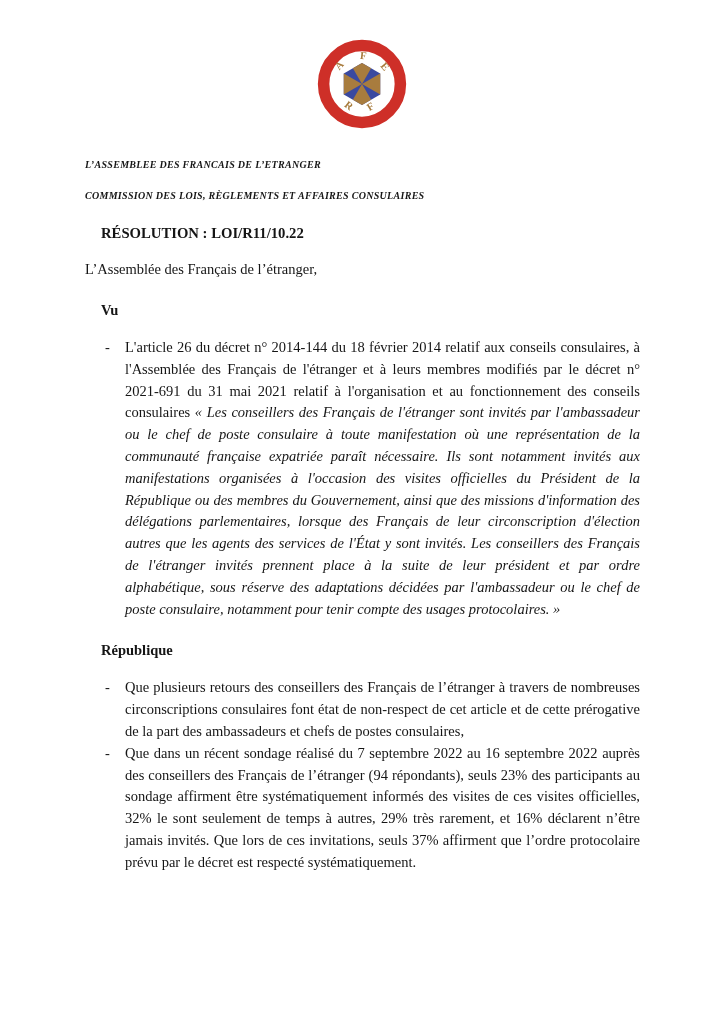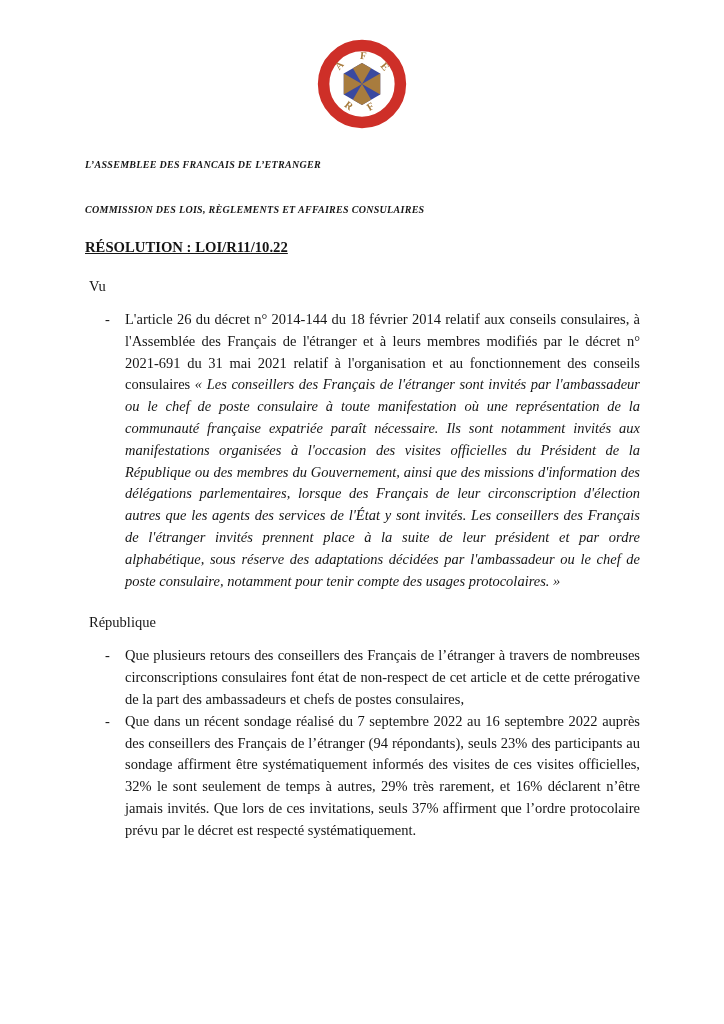--- a/index.html
+++ b/index.html
@@ -28,32 +28,32 @@
   .header-block { margin-top: 21px; }
   .header-block p {
     margin: 0; font-weight: bold; line-height: 19.5px; font-size: 14.5px;
   }
 
   .title-italic {
     margin: 0; margin-top: 27px;
     font-weight: bold; font-style: italic;
     font-size: 10px; letter-spacing: 0.3px;
   }
-  .title-italic.second { margin-top: 34px; }
+  .title-italic.second { margin-top: 20px; }
 
-  .resolution { margin: 0; margin-top: 24px; font-weight: bold; font-size: 14.7px; text-decoration: underline; }
+  .resolution { margin: 16px; margin-top: 24px; font-weight: bold; font-size: 14.7px; }
 
   .objet {
     margin: 0; margin-top: 21px;
     font-weight: bold; line-height: 22px;
   }
 
   .salutation { margin: 0; margin-top: 13px; line-height: 22px; }
 
-  .section-heading { margin: 4px; margin-top: 19px; font-weight: normal; line-height: 22px; }
+  .section-heading { margin: 16px; margin-top: 19px; font-weight: bold; line-height: 22px; }
 
   ul.hang { list-style: none; margin: 12px 0 0 0; padding: 0; }
   ul.hang li {
     display: flex; align-items: flex-start;
     padding-left: 20px;
     text-align: justify;
     line-height: 21.8px;
   }
   ul.hang li + li { margin-top: 0; }
   .marker { flex: none; width: 20px; }
@@ -89,20 +89,21 @@
 
     <div class="header-block">
     </div>
 
     <p class="title-italic">L’ASSEMBLEE DES FRANCAIS DE L’ETRANGER</p>
     <p class="title-italic second">COMMISSION DES LOIS, RÈGLEMENTS ET AFFAIRES CONSULAIRES</p>
 
     <p class="resolution">RÉSOLUTION : LOI/R11/10.22</p>
 
 
+    <p class="salutation">L’Assemblée des Français de l’étranger,</p>
 
     <p class="section-heading">Vu</p>
     <ul class="hang">
       <li>
         <span class="marker">-</span>
         <span class="txt"><span>L'article 26 du décret n° 2014-144 du 18 février 2014 relatif aux conseils consulaires, à l'Assemblée des Français de l'étranger et à leurs membres modifiés par le décret n° 2021-691 du 31 mai 2021 relatif à l'organisation et au fonctionnement des conseils consulaires </span><span class="quote-italic">« Les conseillers des Français de l'étranger sont invités par l'ambassadeur ou le chef de poste consulaire à toute manifestation où une représentation de la communauté française expatriée paraît nécessaire. Ils sont notamment invités aux manifestations organisées à l'occasion des visites officielles du Président de la République ou des membres du Gouvernement, ainsi que des missions d'information des délégations parlementaires, lorsque des Français de leur circonscription d'élection autres que les agents des services de l'État y sont invités. Les conseillers des Français de l'étranger invités prennent place à la suite de leur président et par ordre alphabétique, sous réserve des adaptations décidées par l'ambassadeur ou le chef de poste consulaire, notamment pour tenir compte des usages protocolaires. »</span></span>
       </li>
     </ul>
 
     <p class="section-heading">République</p>

